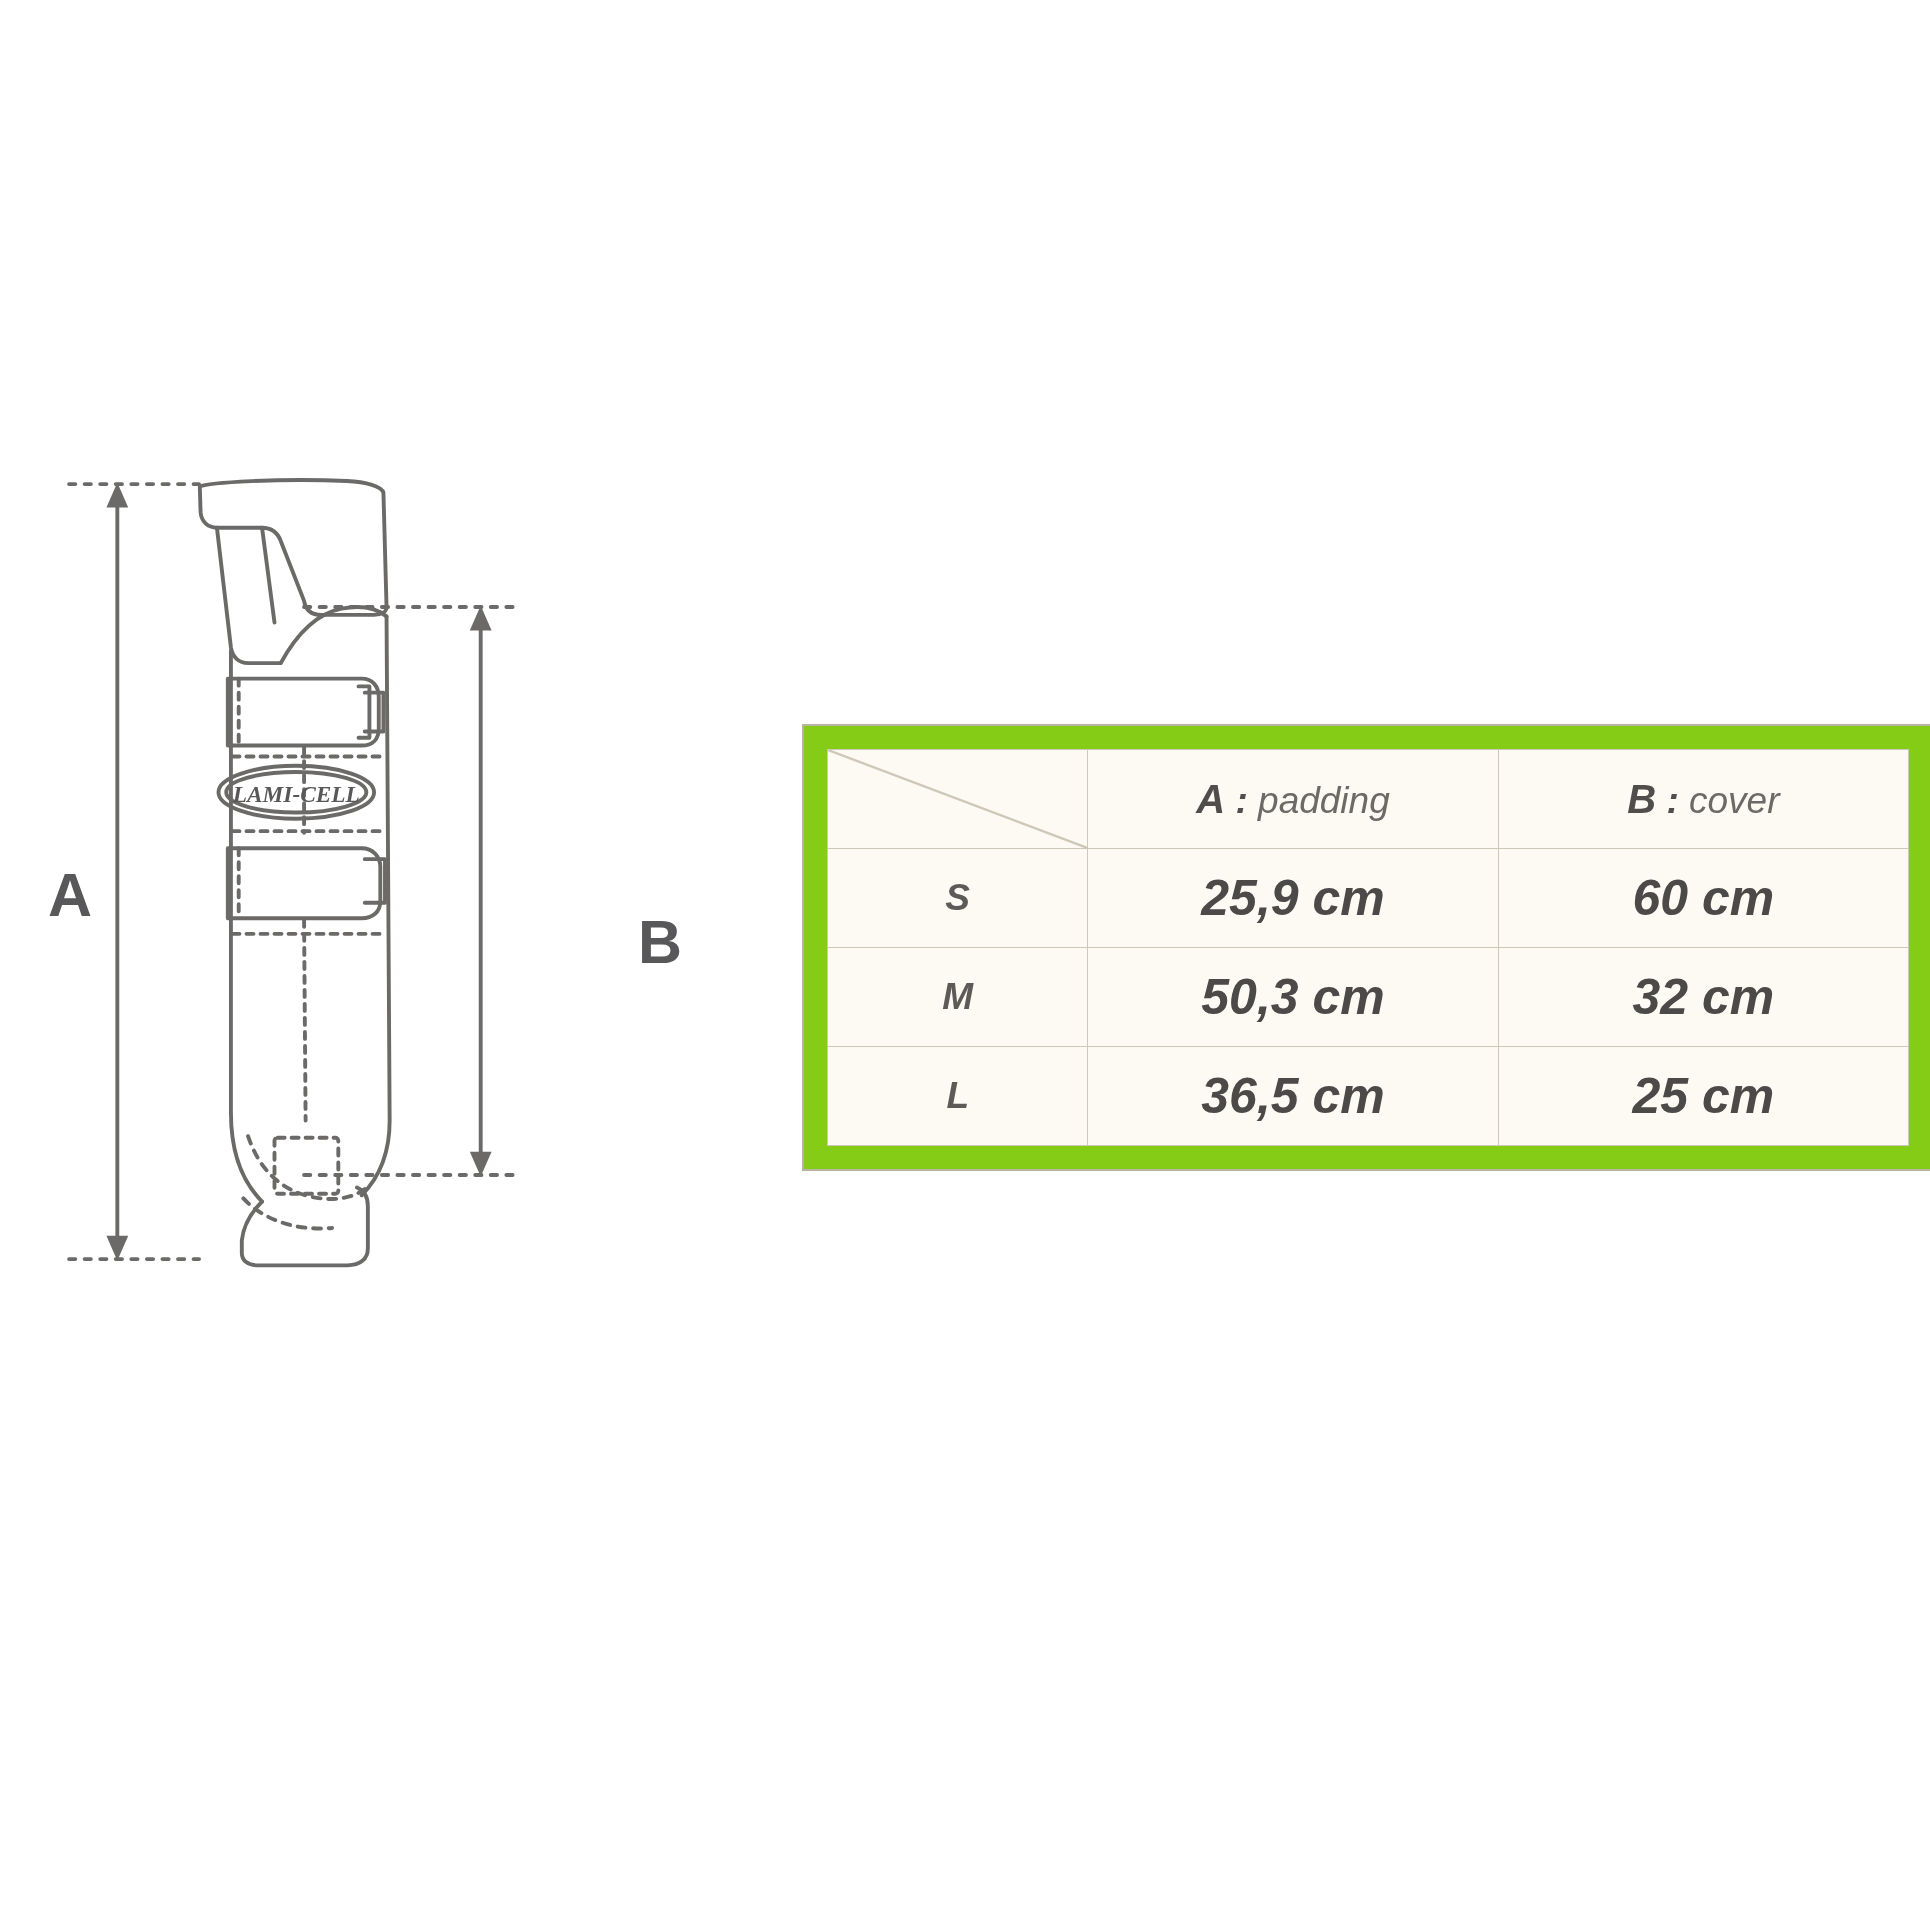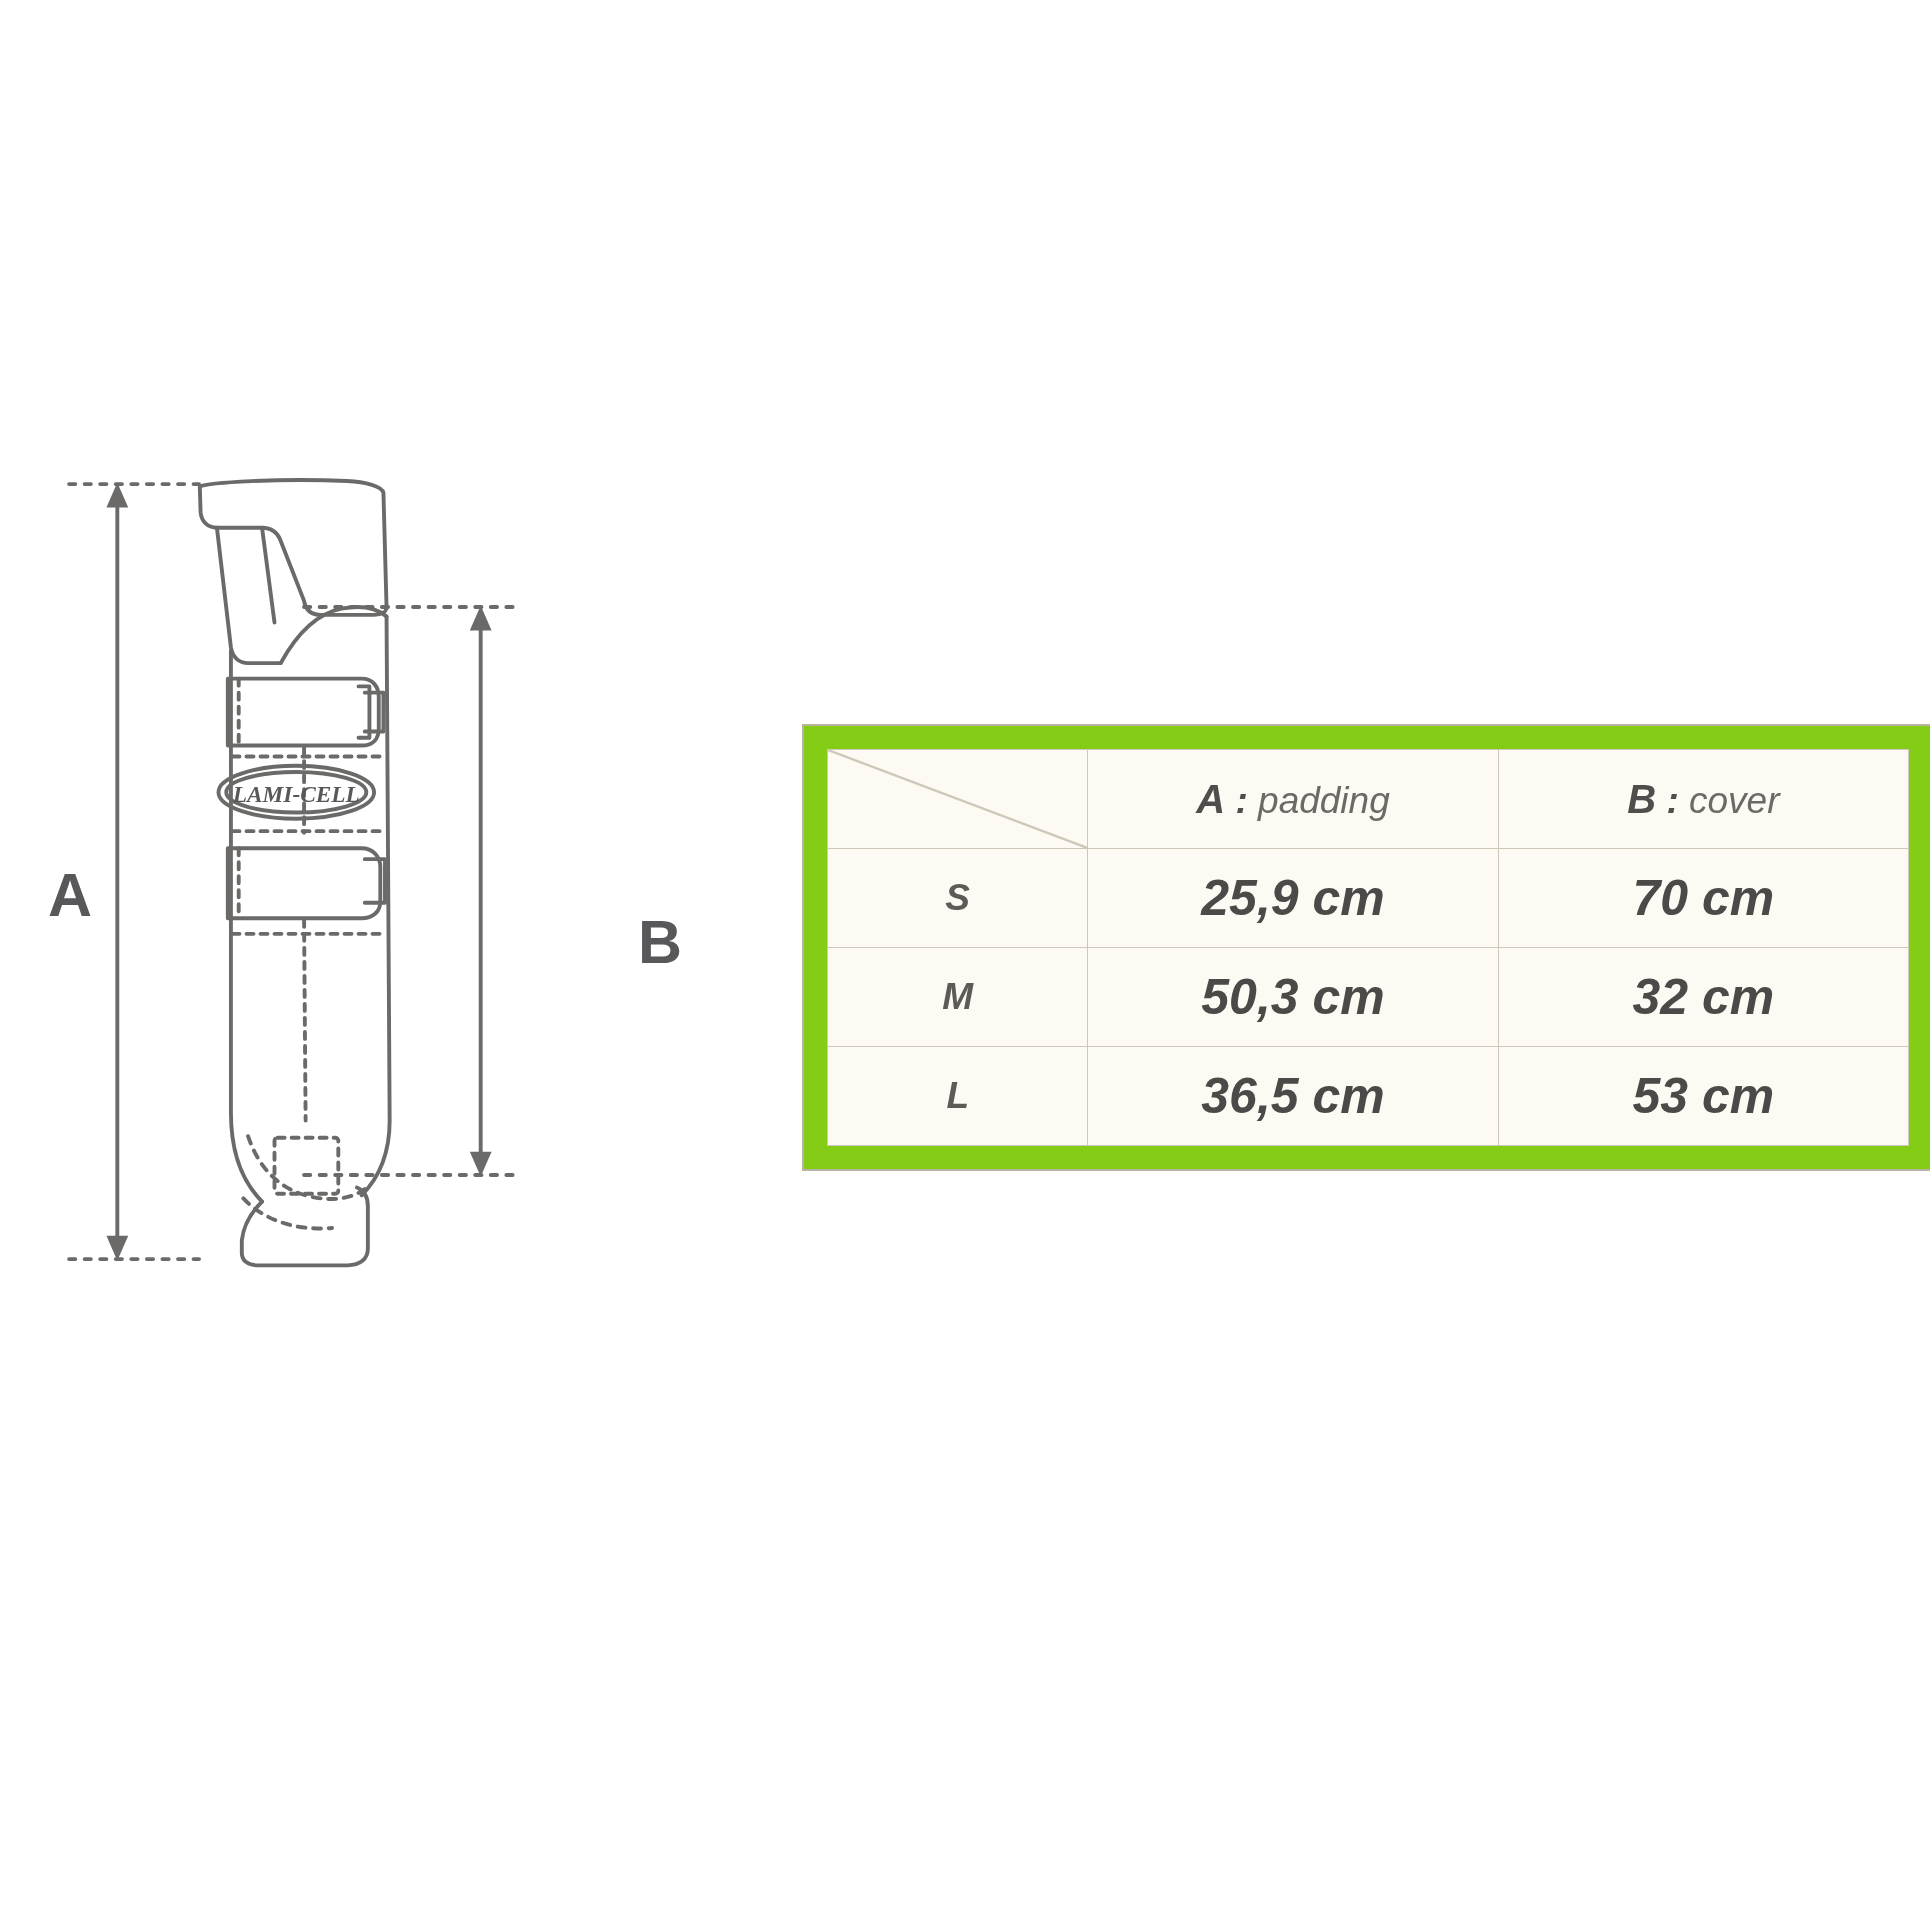--- a/index.html
+++ b/index.html
@@ -226,29 +226,29 @@
           </td>
           <td class="hdr-cell">
             <span class="letter">B</span>
             <span class="sep">:</span>
             <span class="word">cover</span>
           </td>
         </tr>
         <tr>
           <td class="size-cell">S</td>
           <td class="val-cell">25,9 cm</td>
-          <td class="val-cell">70 cm</td>
+          <td class="val-cell">60 cm</td>
         </tr>
         <tr>
           <td class="size-cell">M</td>
           <td class="val-cell">50,3 cm</td>
           <td class="val-cell">32 cm</td>
         </tr>
         <tr>
           <td class="size-cell">L</td>
           <td class="val-cell">36,5 cm</td>
-          <td class="val-cell">53 cm</td>
+          <td class="val-cell">25 cm</td>
         </tr>
       </tbody>
     </table>
   </div>
 </div>
 
 
 </body></html>

